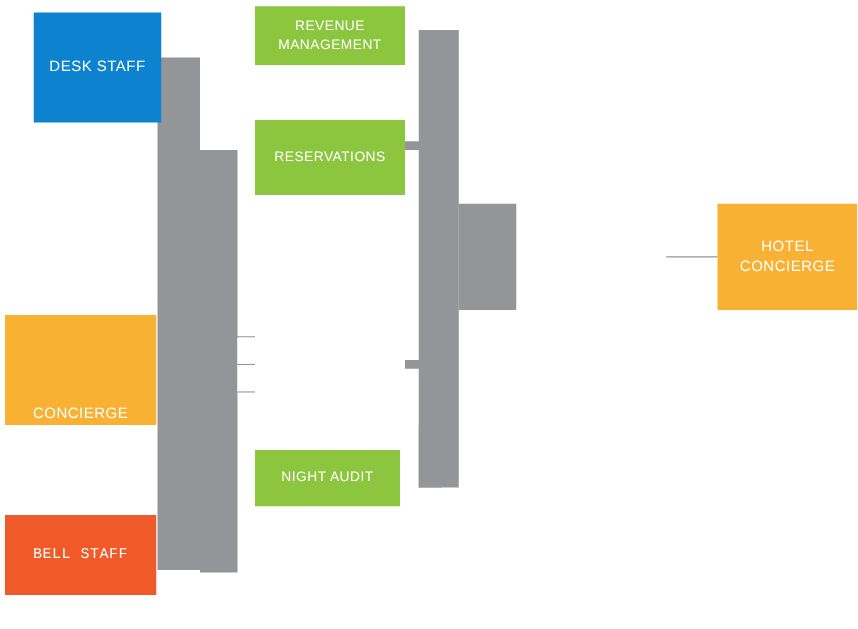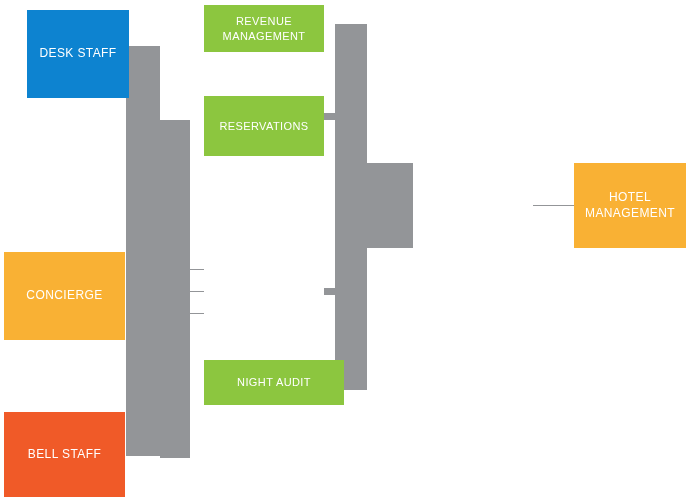--- a/index.html
+++ b/index.html
@@ -70,24 +70,24 @@
     <div class="node" style="left: 4px; top: 10px; width: 102px; height: 88px; background: rgb(13, 131, 208); font-size: 12px; color: rgb(255, 255, 255); margin-left: 23px;">
       <span class="label">DESK STAFF</span>
     </div>
     <div class="node" style="left: 204px; top: 5px; width: 120px; height: 47px; background: rgb(140, 198, 63); font-size: 11px; color: rgb(255, 255, 255);">
       <span class="label">REVENUE MANAGEMENT</span>
     </div>
     <div class="node" style="left: 204px; top: 96px; width: 120px; height: 60px; background: rgb(140, 198, 63); font-size: 11px; color: rgb(255, 255, 255);">
       <span class="label">RESERVATIONS</span>
     </div>
     <div class="node" style="left: 574px; top: 163px; width: 112px; height: 85px; background: rgb(249, 177, 52); font-size: 12px; color: rgb(255, 255, 255);">
-      <span class="label">HOTEL MANAGEMENT</span>
+      <span class="label">HOTEL CONCIERGE</span>
     </div>
-    <div class="node" style="left: 4px; top: 252px; width: 121px; height: 88px; background: rgb(249, 177, 52); font-size: 12px; color: rgb(255, 255, 255);">
+    <div class="node" style="left: 4px; top: 252px; width: 121px; height: 88px; background: rgb(249, 177, 52); font-size: 12px; color: rgb(255, 255, 255); align-items: flex-end;">
       <span class="label">CONCIERGE</span>
     </div>
-    <div class="node" style="left: 204px; top: 360px; width: 140px; height: 45px; background: rgb(140, 198, 63); font-size: 11px; color: rgb(255, 255, 255);">
+    <div class="node" style="left: 204px; top: 360px; width: 116px; height: 45px; background: rgb(140, 198, 63); font-size: 11px; color: rgb(255, 255, 255);">
       <span class="label">NIGHT AUDIT</span>
     </div>
-    <div class="node" style="left: 4px; top: 412px; width: 121px; height: 85px; background: rgb(240, 90, 40); font-size: 12px; color: rgb(255, 255, 255);">
+    <div class="node" style="left: 4px; top: 412px; width: 121px; height: 64px; background: rgb(240, 90, 40); font-size: 12px; color: rgb(255, 255, 255); font-family: Liberation Mono, monospace;">
       <span class="label">BELL STAFF</span>
     </div>
   </div>
 
 </body></html>

